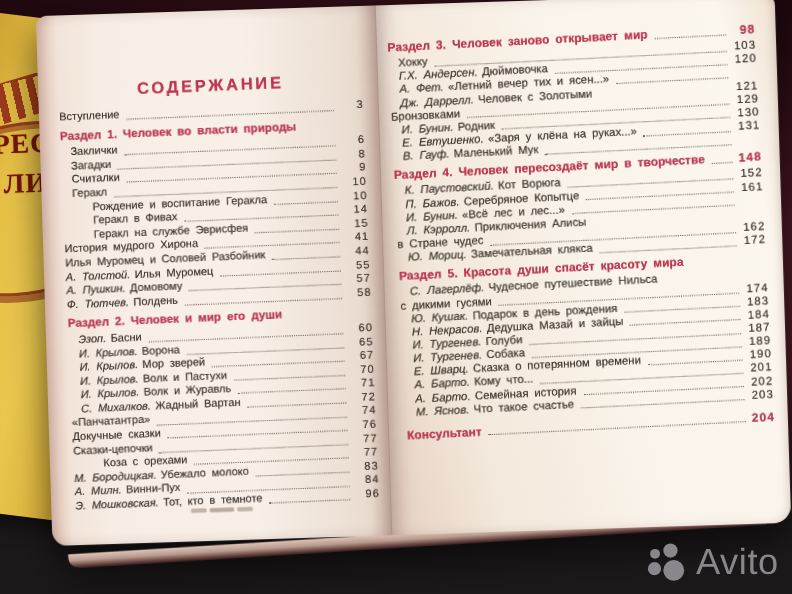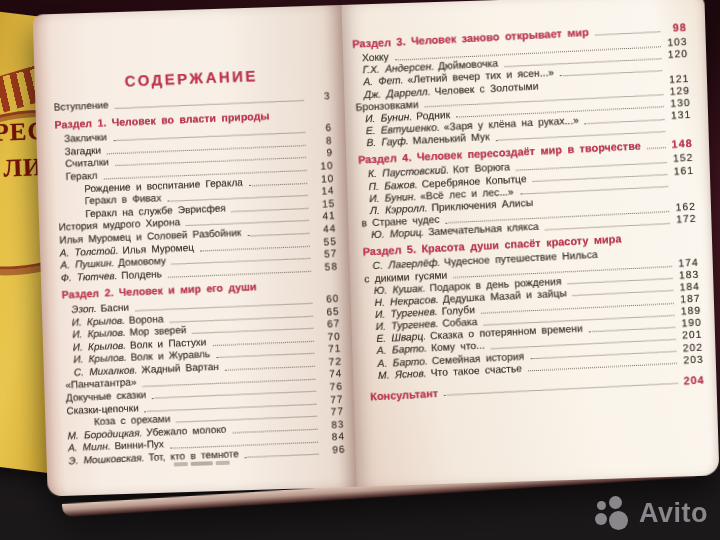--- a/index.html
+++ b/index.html
@@ -102,21 +102,21 @@
   .watermark{
     position:absolute;right:12px;bottom:10px;display:flex;align-items:center;gap:7px;
     color:var(--wm,#939195);opacity:.92;
   }
   .avito-logo{position:relative;width:37px;height:34px;}
   .avito-logo b{position:absolute;border-radius:50%;background:var(--wm,#939195);}
   .avito-logo .c1{width:9px;height:9px;left:2px;top:5px;}
   .avito-logo .c2{width:13px;height:13px;left:14px;top:0;}
   .avito-logo .c3{width:12px;height:12px;left:0;top:17px;}
   .avito-logo .c4{width:19px;height:19px;left:14px;top:15px;}
-  .wm-text{font-size:27px;font-weight:bold;letter-spacing:.5px;}
+  .wm-text{font-size:33px;font-weight:normal;letter-spacing:.5px;}
 </style>
 </head>
 <body>
 
 <div class="stage" style="--accent: #c62f4e; --wm: #939195;">
 
   <div class="cover">
     <div class="band"></div>
     <div class="swirl"></div>
     <div class="ctitle">

